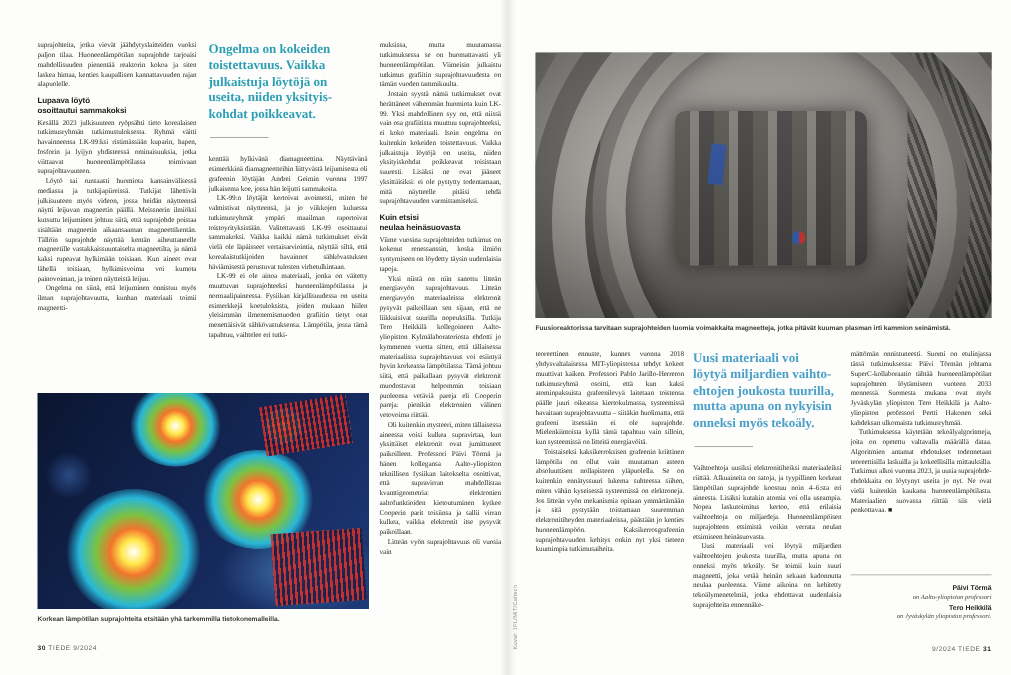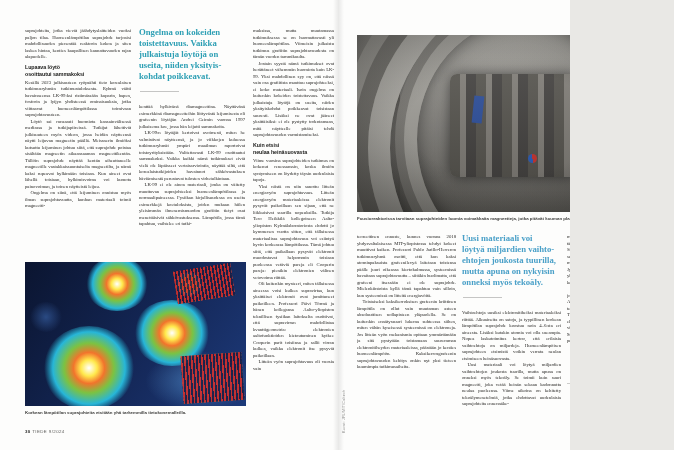--- a/index.html
+++ b/index.html
@@ -1,16 +1,16 @@
 <!DOCTYPE html>
 <html><head>
 <meta charset="utf-8">
 <style>
   html,body{margin:0;padding:0;background:#e9e8e5;}
-  .viewport{position:relative;width:570px;height:450px;overflow:hidden;background:#fdfdfc;}
+  .viewport{position:relative;width:674px;height:450px;overflow:hidden;background:#fdfdfc;}
   .zoomwrap{position:absolute;left:0;top:0;width:1348px;height:900px;transform:scale(.5);transform-origin:0 0;
     font-family:"Liberation Serif", serif;color:#2b2a28;background:#fdfdfc;}
   .gutter{position:absolute;left:666px;top:0;width:22px;height:900px;
     background:linear-gradient(90deg,rgba(0,0,0,0),rgba(0,0,0,.08) 50%,rgba(0,0,0,0));}
   .col{position:absolute;overflow:hidden;text-align:justify;font-size:9.6px;line-height:13px;letter-spacing:-.1px;}
   .para{margin:0;}
   .ind{text-indent:11px;}
   .colhead{font-family:"Liberation Sans",sans-serif;font-weight:bold;font-size:10.6px;line-height:12.6px;
     margin:9px 0 4px;white-space:pre-line;text-align:left;color:#191917;}
   .pullquote{font-weight:bold;font-size:17.4px;line-height:21.8px;white-space:pre-line;text-align:left;letter-spacing:0;margin:0;}

